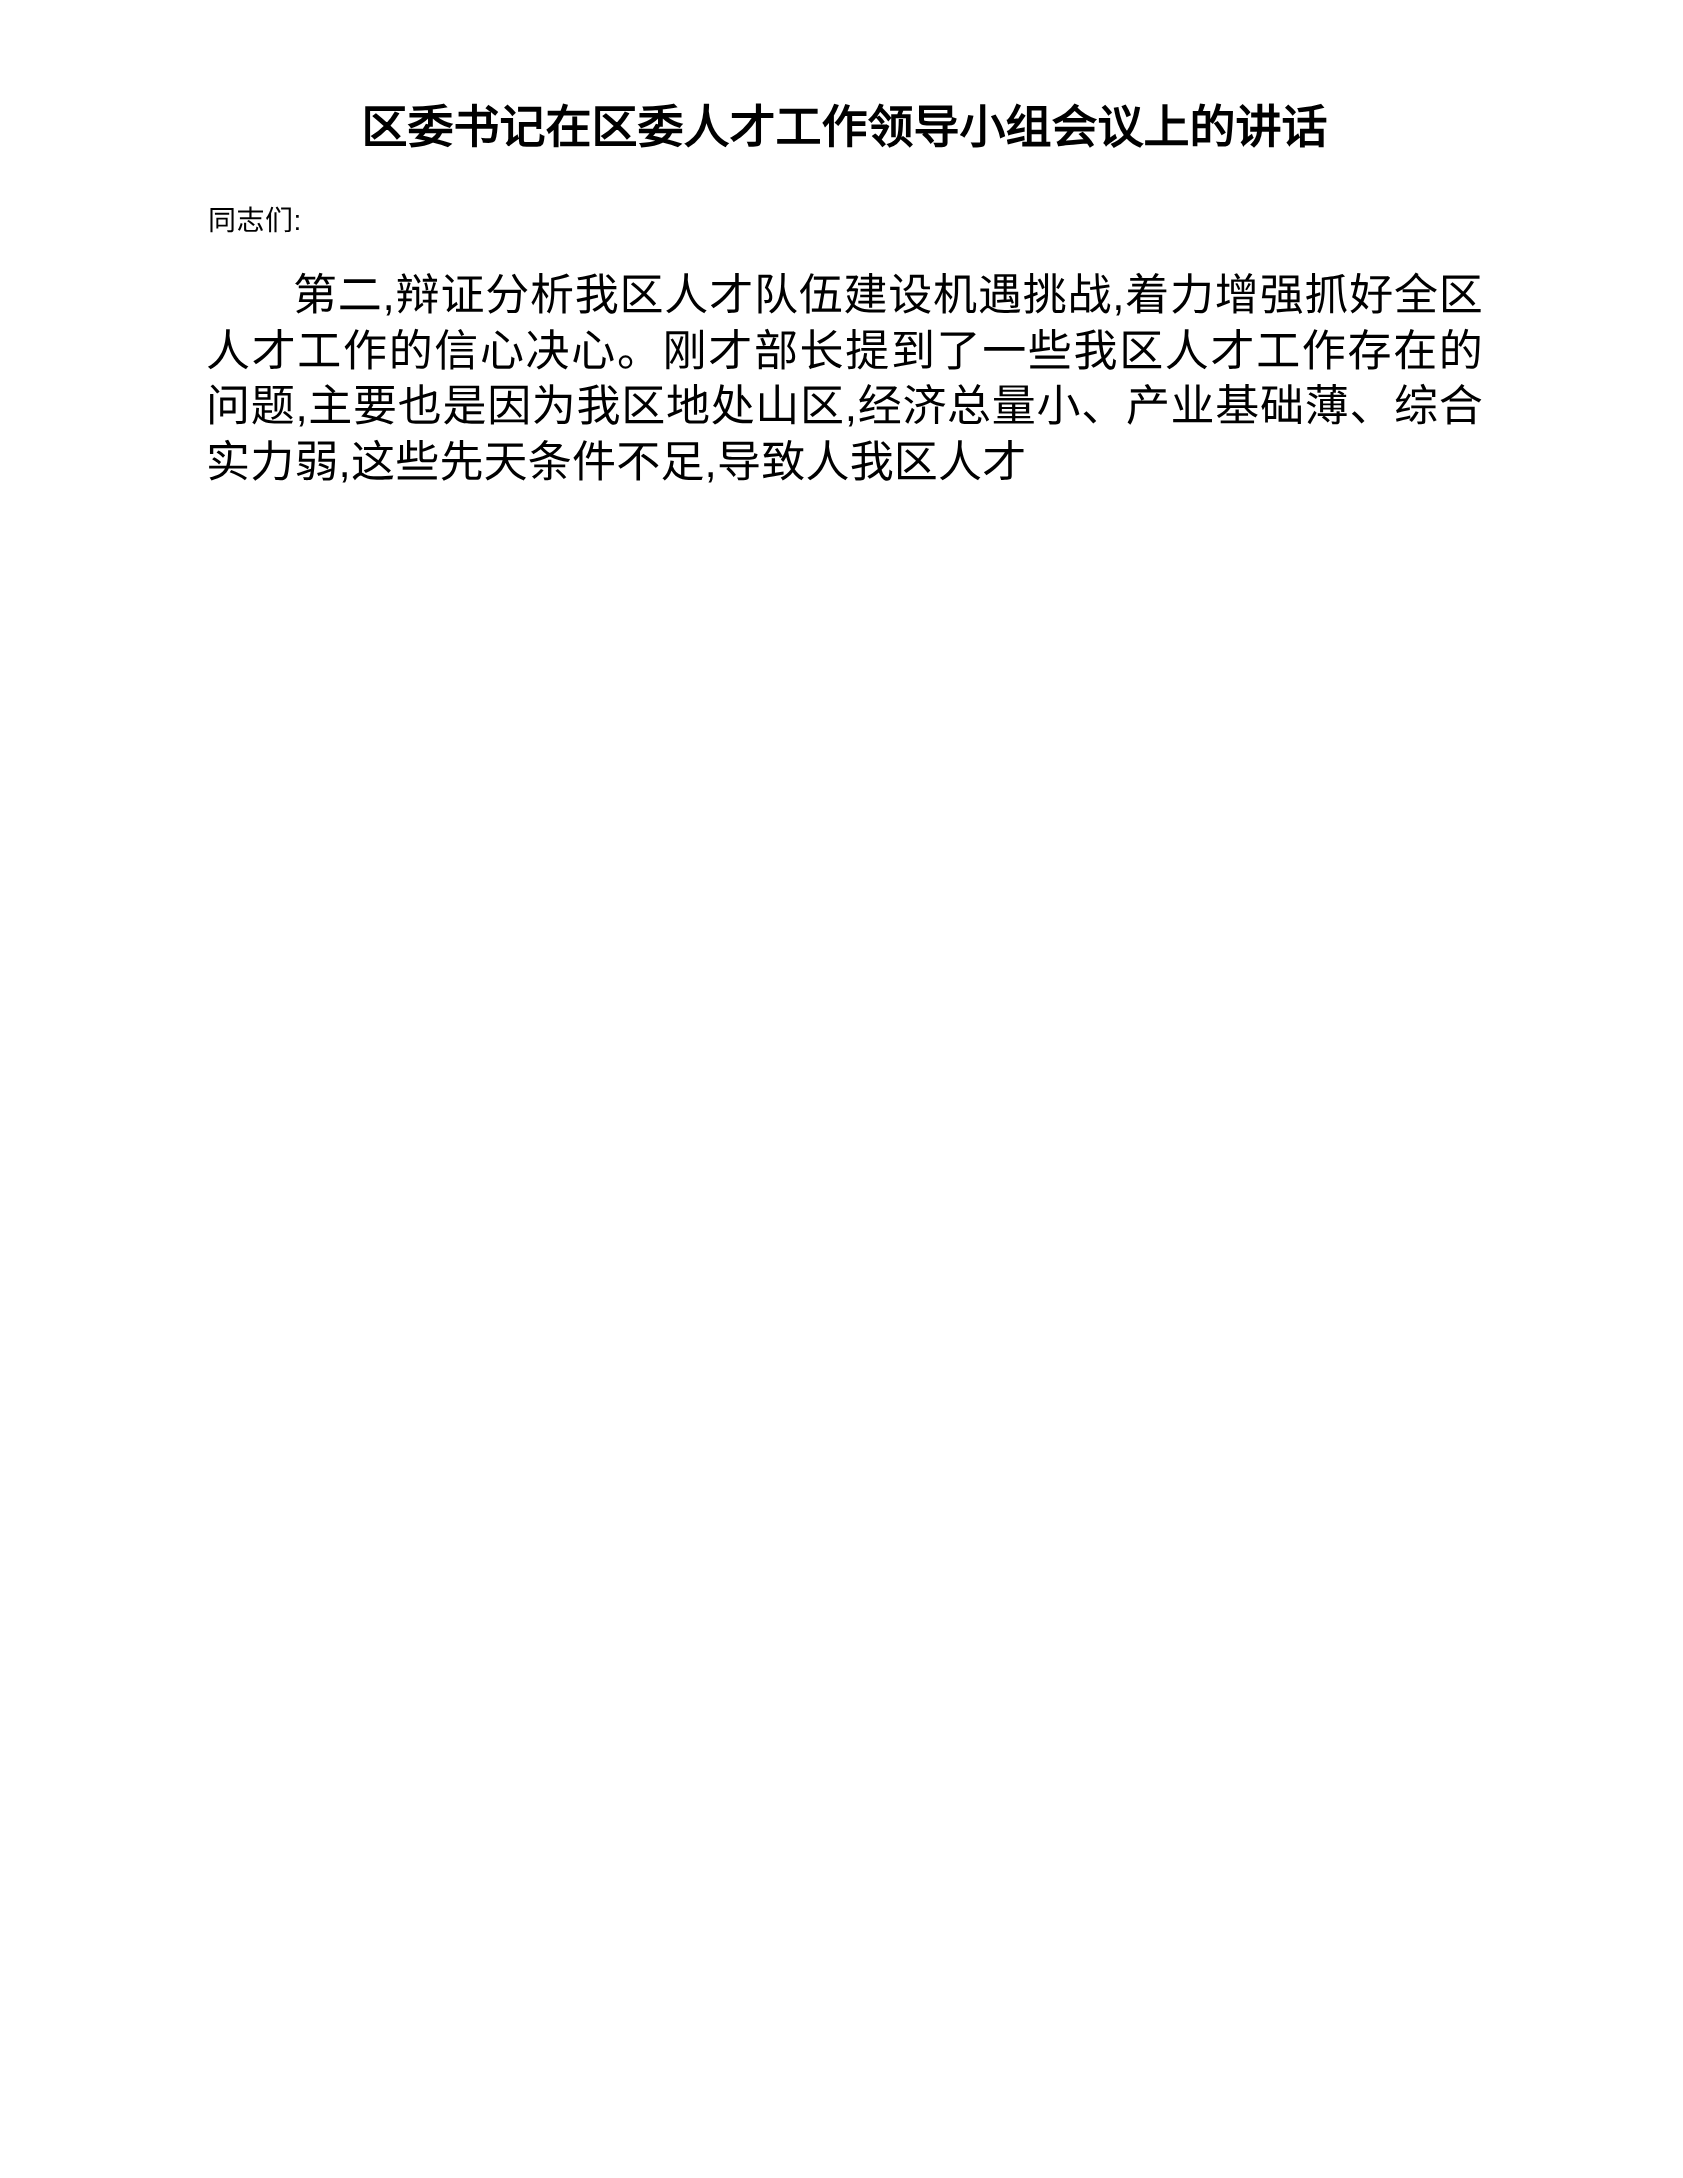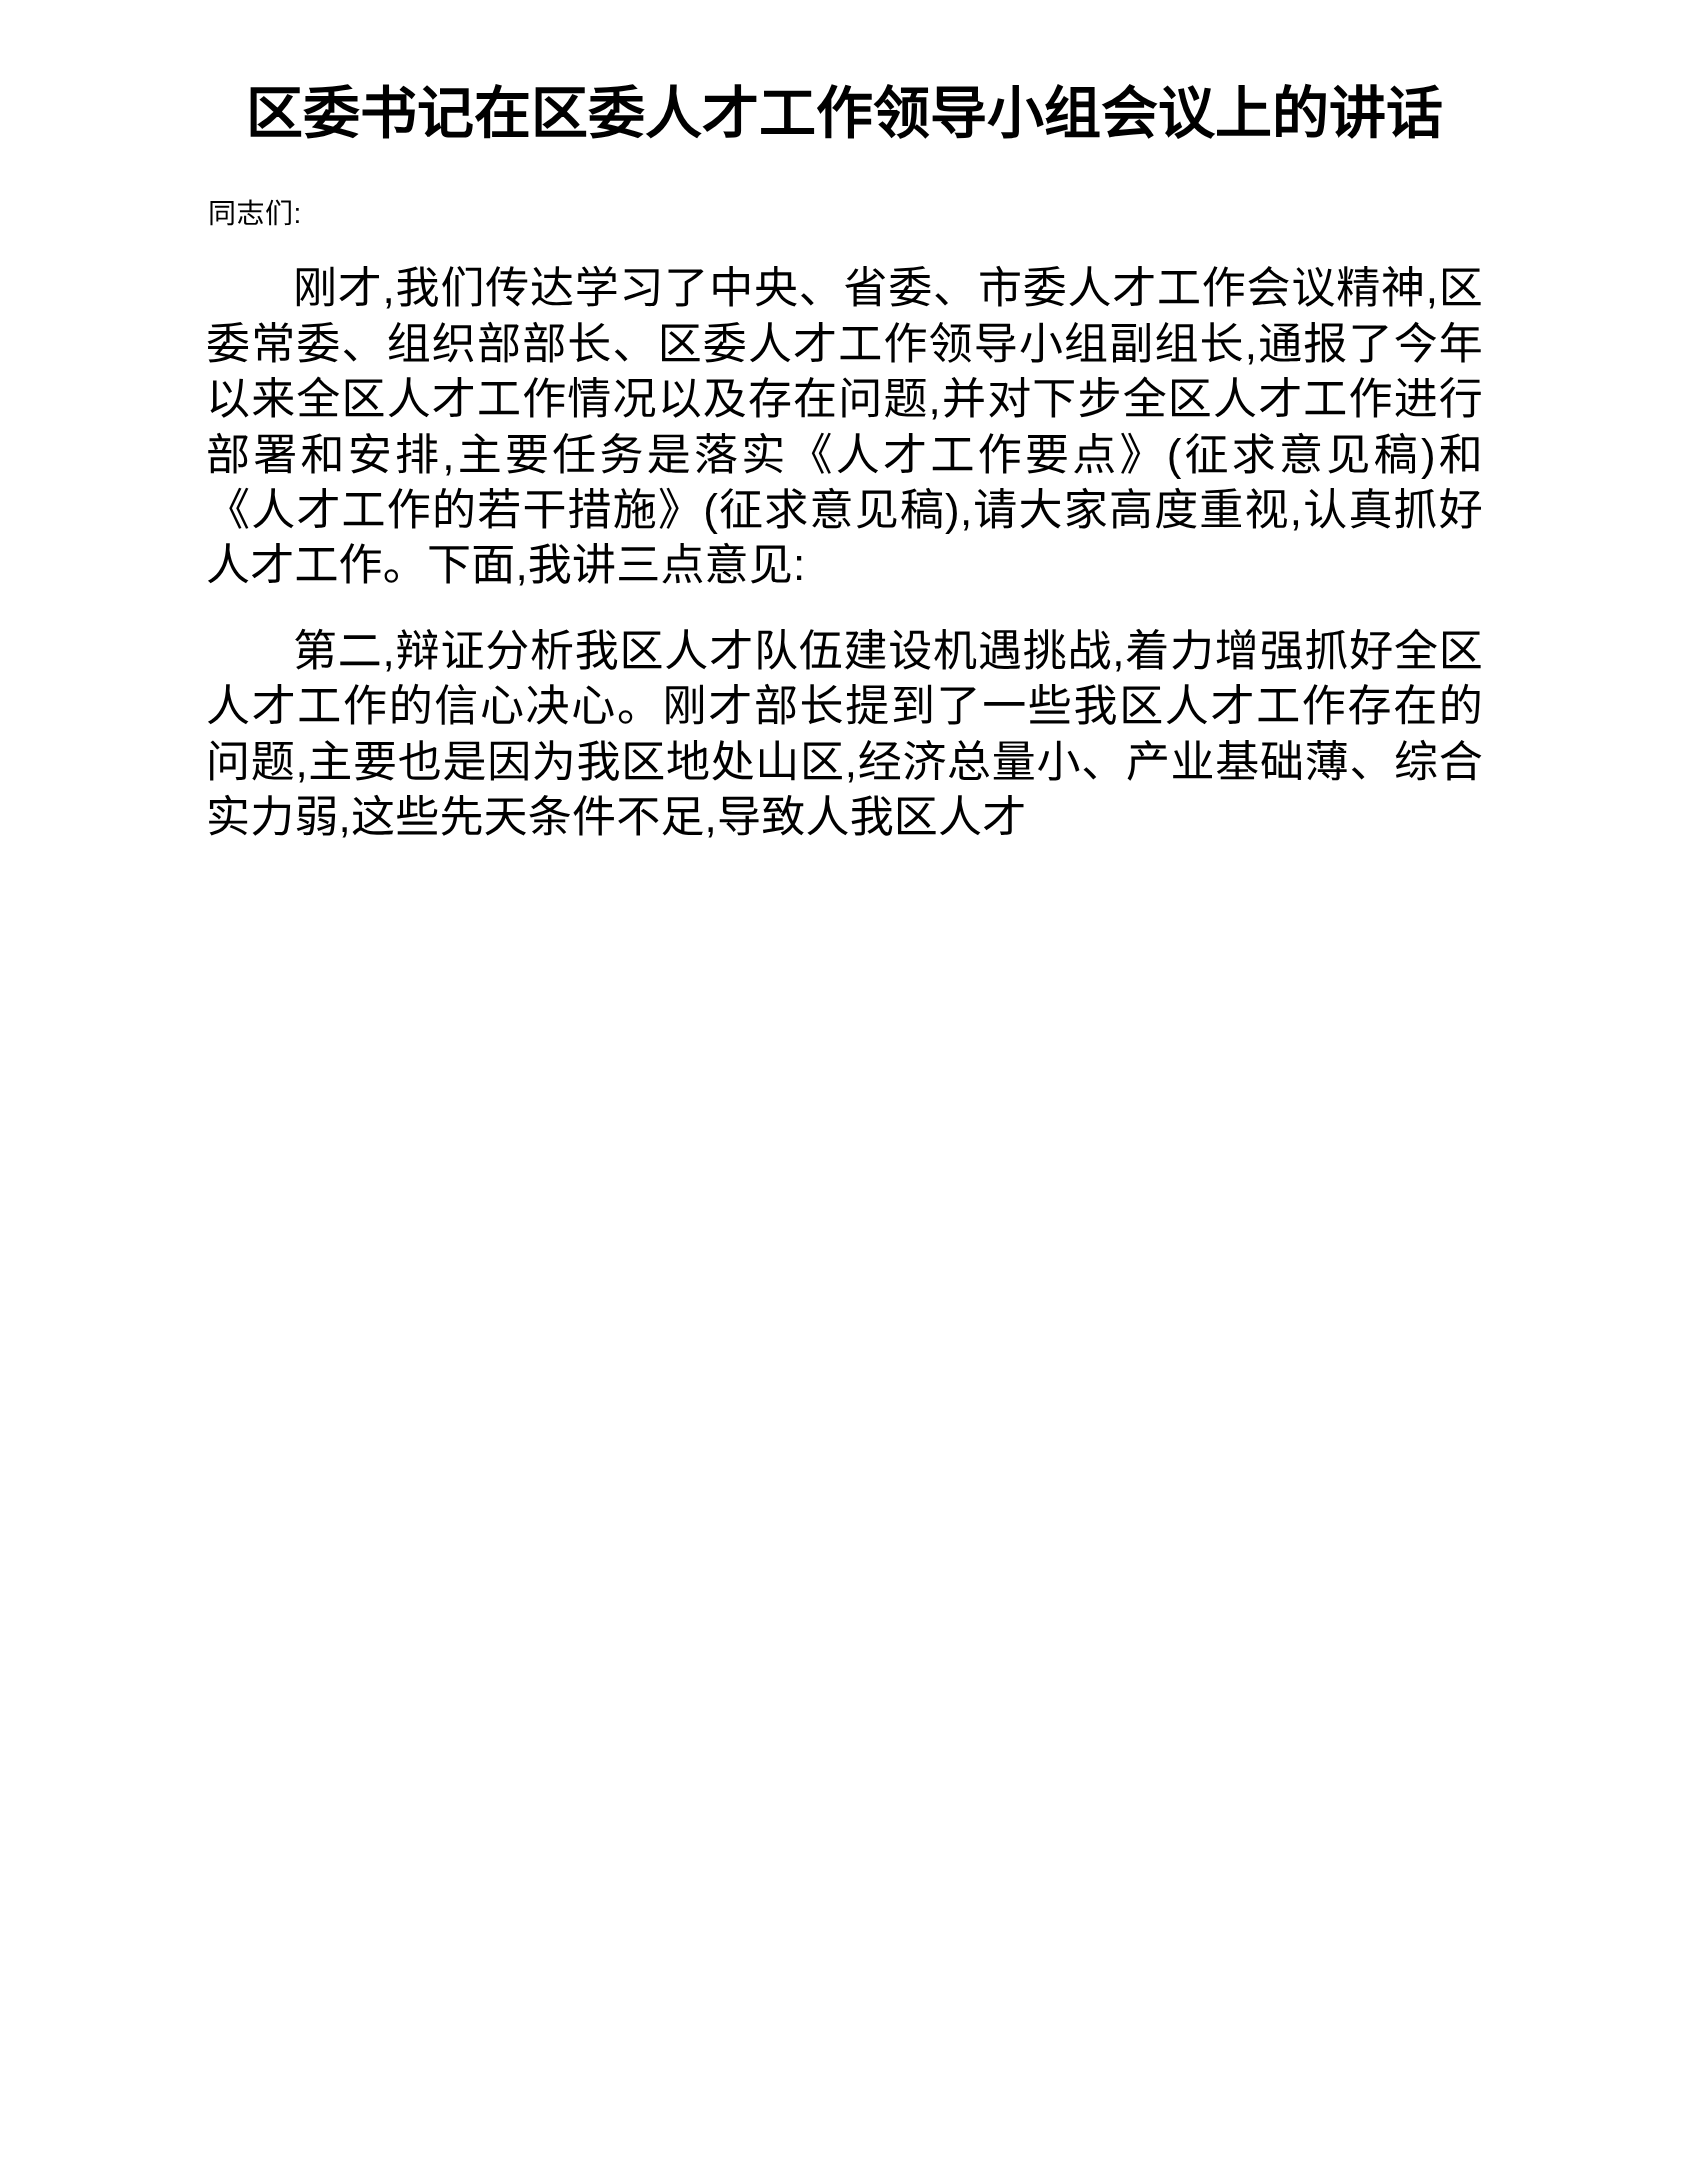--- a/index.html
+++ b/index.html
@@ -20,27 +20,27 @@
     box-sizing: border-box;
     overflow: hidden;
   }
   .page-inner {
     position: absolute;
     left: 206px;
     top: 0;
     width: 1277px;
   }
   .doc-title {
-    font-size: 57px;
+    font-size: 46px;
     font-weight: bold;
     line-height: 1.18;
     text-align: center;
     letter-spacing: 0px;
     margin: 0;
-    padding-top: 80px;
+    padding-top: 100px;
     padding-left: 6px;
     padding-right: 6px;
   }
   .salutation {
     font-size: 28px;
     line-height: 1.0;
     margin: 2px;
     padding-top: 51px;
     letter-spacing: 0.5px;
     text-indent: 0;
@@ -63,20 +63,19 @@
 </head>
 <body>
 
 <div class="page">
   <div class="page-inner">
 
     <h1 class="doc-title">区委书记在区委人才工作领导小组会议上的讲话</h1>
 
     <p class="salutation">同志们:</p>
 
-    <p class="body-para">刚才,我们传达学习了中央、省委、市委人才工作会议精神,区委常委、组织部部长、区委人才工作领导小组副组长,通报了今年以来全区人才工作情况以及存在问题,并对下步全区人才工作进行部署和安排,主要任务是落实《人才工作要点》(征求意见稿)和《人才工作的若干措施》(征求意见稿),请大家高度重视,认真抓好人才工作。下面,我讲三点意见:</p>
 
 
     <p class="body-para">第二,辩证分析我区人才队伍建设机遇挑战,着力增强抓好全区人才工作的信心决心。刚才部长提到了一些我区人才工作存在的问题,主要也是因为我区地处山区,经济总量小、产业基础薄、综合实力弱,这些先天条件不足,导致人我区人才</p>
 
   </div>
 </div>
 
 
 </body></html>

